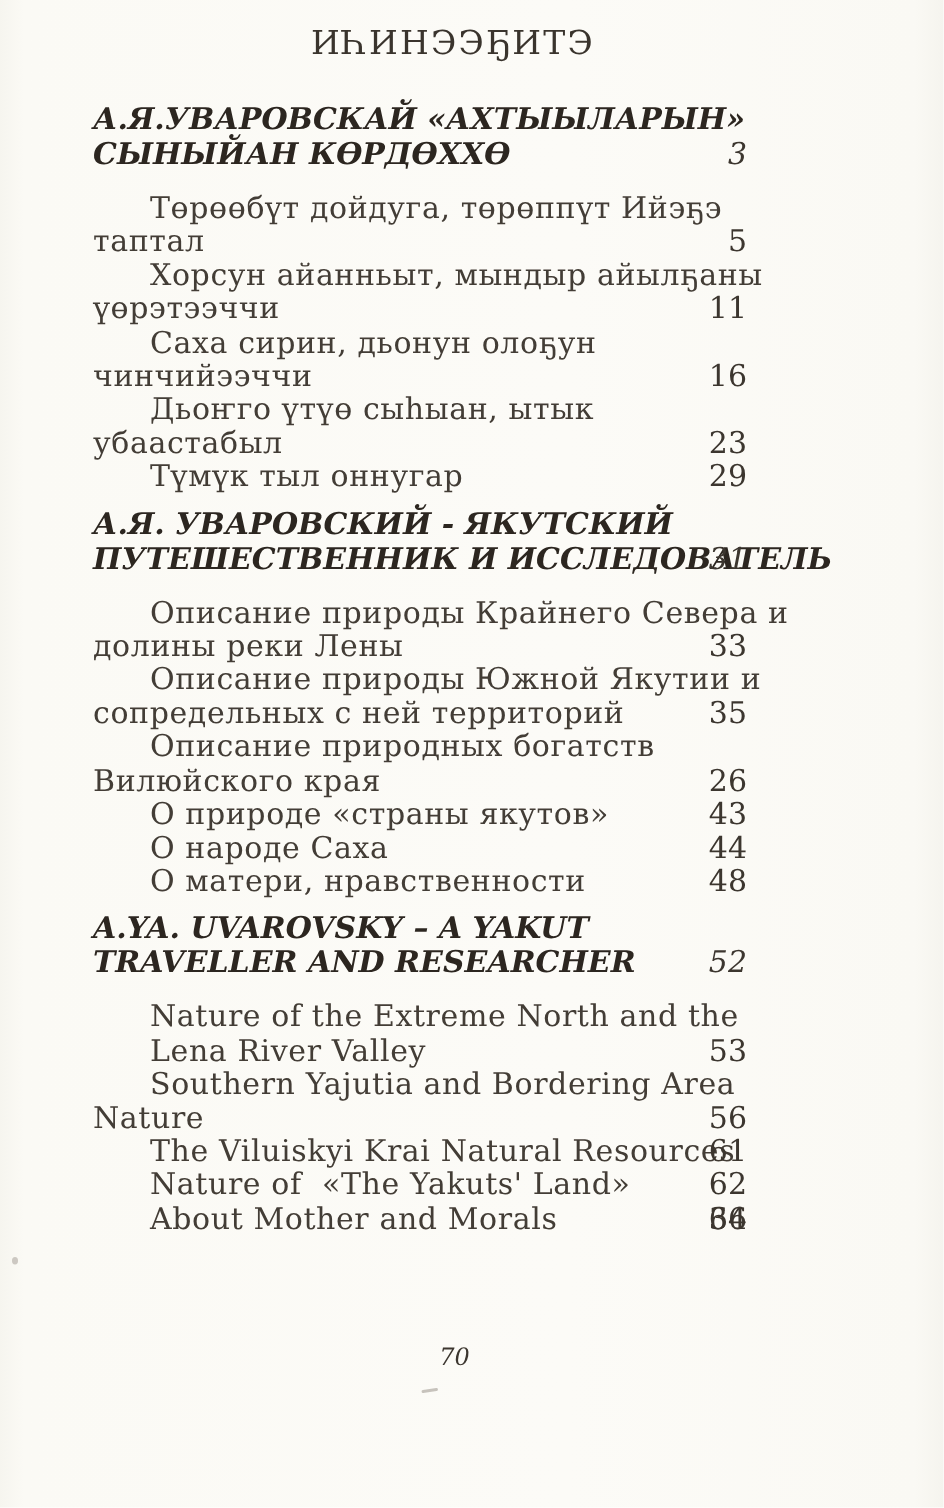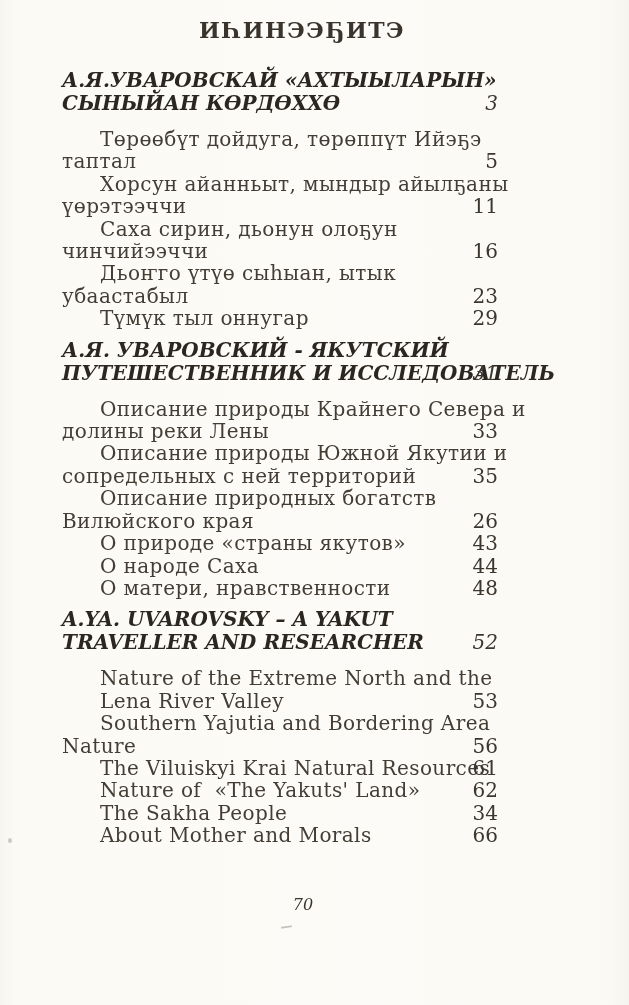--- a/index.html
+++ b/index.html
@@ -10,21 +10,21 @@
     background:linear-gradient(90deg,#f6f5ef 0,#fbfaf5 2.5%,#fcfbf7 60%,#faf9f4 97%,#f5f4ee 100%);
     font-family:"DejaVu Serif","Liberation Serif",serif;
   }
   .content{
     position:absolute;left:62px;top:0;width:436px;
   }
   .doc-title{
     position:relative;left:22px;
     margin:0;padding-top:17px;
     text-align:center;
-    font-size:22px;font-weight:700;letter-spacing:1.5px;
+    font-size:22px;font-weight:400;letter-spacing:1.5px;
     color:#3a342d;
     margin-bottom:26px;
   }
   .heading-block{margin-top:9px;margin-bottom:13px;}
   .h-row{
     position:relative;
     line-height:23px;font-size:20px;font-weight:bold;
     color:#2c2620;white-space:pre;font-style:italic;
   }
   .entries{}
@@ -102,21 +102,21 @@
             <div class="h-row"><span class="t-text">A.YA. UVAROVSKY – A YAKUT</span></div>
             <div class="h-row"><span class="t-text">TRAVELLER AND RESEARCHER</span><span class="pg">52</span></div>
           </div>
           <div class="entries">
             <div class="e-row ind"><span class="t-text">Nature of the Extreme North and the</span></div>
             <div class="e-row ind"><span class="t-text">Lena River Valley</span><span class="pg">53</span></div>
             <div class="e-row ind"><span class="t-text">Southern Yajutia and Bordering Area</span></div>
             <div class="e-row"><span class="t-text">Nature</span><span class="pg">56</span></div>
             <div class="e-row ind"><span class="t-text">The Viluiskyi Krai Natural Resources</span><span class="pg">61</span></div>
             <div class="e-row ind"><span class="t-text">Nature of  «The Yakuts' Land»</span><span class="pg">62</span></div>
-            <div class="e-row ind"><span class="t-text">The Sakha People</span><span class="pg">34</span></div>
+            <div class="e-row ind"><span class="pg">34</span></div>
             <div class="e-row ind"><span class="t-text">About Mother and Morals</span><span class="pg">66</span></div>
           </div>
         </div>
       </div>
   </div>
   <div class="page-footer">70</div>
   <div class="speck-a"></div>
   <div class="speck-b"></div>
 </div>
 

